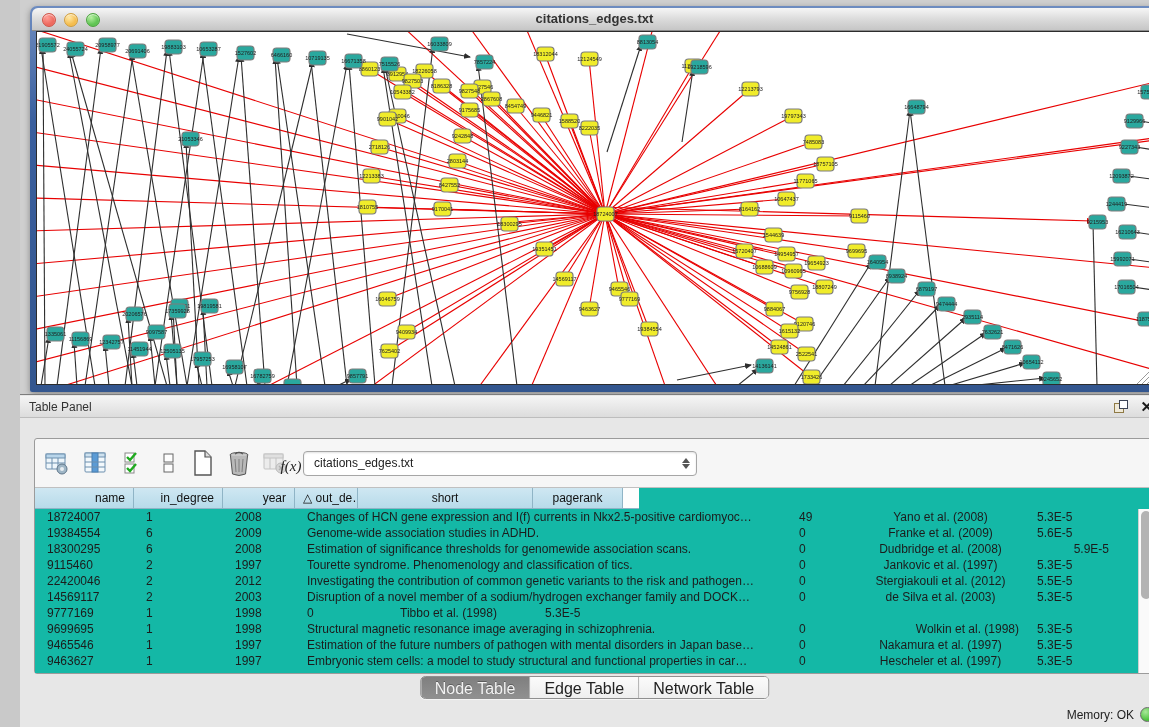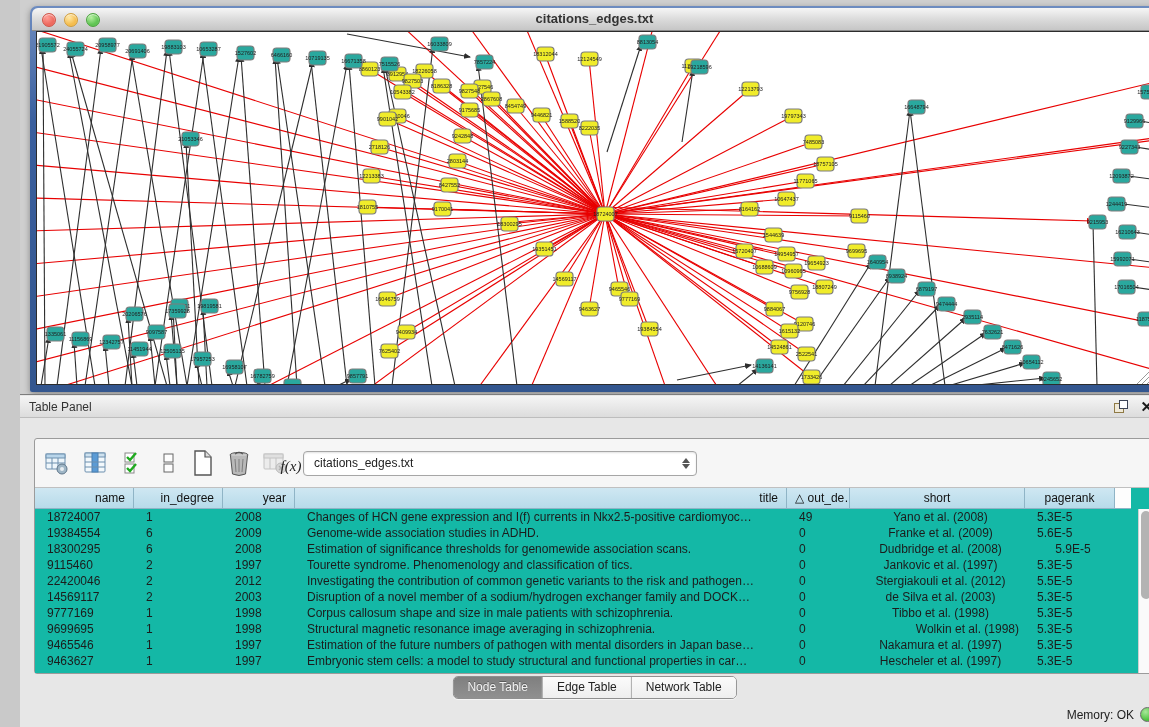--- a/index.html
+++ b/index.html
@@ -51,21 +51,21 @@
     padding:3px 8px 0 8px;white-space:nowrap;overflow:hidden;}
   .th.filler{background:#fdfdfd;border-right:none;}
   .tbl-rows{position:absolute;left:0;top:21px;right:15px;bottom:0;overflow:hidden;}
   .tr{display:flex;height:16px;}
   .td{box-sizing:border-box;font-size:12px;color:#1c1c1c;padding:1px 6px 0 12px;white-space:nowrap;overflow:hidden;}
   .scrollbar{position:absolute;right:0;top:21px;width:15px;bottom:0;background:#fafafa;border-left:1px solid #d0d0d0;}
   .thumb{position:absolute;left:2px;top:2px;width:10px;height:88px;border-radius:6px;background:#b3b3b3;}
 
   .tabs{position:absolute;left:50%;transform:translateX(-50%);top:281px;height:21px;display:flex;
     border:1px solid #8f8f8f;border-radius:5px;overflow:hidden;background:#f6f6f6;box-shadow:0 1px 0 rgba(255,255,255,.6);}
-  .tab{font-size:12px;padding:3px 14px 0 14px;border-right:1px solid #a5a5a5;color:#222;background:linear-gradient(180deg,#fbfbfb,#eeeeee);}
+  .tab{font-size:16px;padding:3px 14px 0 14px;border-right:1px solid #a5a5a5;color:#222;background:linear-gradient(180deg,#fbfbfb,#eeeeee);}
   .tab:last-child{border-right:none;}
   .tab.selected{background:linear-gradient(180deg,#7f7f7f,#909090);color:#f2f2f2;text-shadow:0 -1px 0 rgba(0,0,0,.3);}
 
   .statusbar{position:absolute;right:14px;bottom:5px;display:flex;align-items:center;gap:6px;}
   .status-text{font-size:12px;color:#222;}
   .status-dot{width:13px;height:13px;border-radius:50%;background:radial-gradient(circle at 35% 30%,#a8e89a,#4fc340 65%);border:1px solid #6a6a6a;}
 </style>
 </head>
 <body>
 
@@ -784,21 +784,20 @@
               <span class="dn"></span>
             </span>
         </div>
       </div>
 
       <div class="tbl">
         <div class="tbl-header" id="tbl-header">
             <div class="th" style="width: 99px; text-align: right;">name</div>
             <div class="th" style="width: 89px; text-align: right;">in_degree</div>
             <div class="th" style="width: 72px; text-align: right;">year</div>
-            <div class="th" style="width: 492px; text-align: right;">title</div>
             <div class="th" style="width: 63px; text-align: left;">△ out_de…</div>
             <div class="th" style="width: 175px; text-align: center;">short</div>
             <div class="th" style="width: 90px; text-align: center;">pagerank</div>
             <div class="th filler" style="flex: 1 1 0%;"></div>
           </div>
         <div class="tbl-rows" id="tbl-rows">
             <div class="tr">
               <div class="td" style="width: 99px; text-align: left;">18724007</div>
               <div class="td" style="width: 89px; text-align: left;">1</div>
               <div class="td" style="width: 72px; text-align: left;">2008</div>
@@ -816,21 +815,21 @@
               <div class="td" style="width: 175px; text-align: center;">Franke et al. (2009)</div>
               <div class="td" style="width: 90px; text-align: left;">5.6E-5</div>
             </div>
             <div class="tr">
               <div class="td" style="width: 99px; text-align: left;">18300295</div>
               <div class="td" style="width: 89px; text-align: left;">6</div>
               <div class="td" style="width: 72px; text-align: left;">2008</div>
               <div class="td" style="width: 492px; text-align: left;">Estimation of significance thresholds for genomewide association scans.</div>
               <div class="td" style="width: 63px; text-align: left;">0</div>
               <div class="td" style="width: 175px; text-align: center;">Dudbridge et al. (2008)</div>
-              <div class="td" style="width: 90px; text-align: center;">5.9E-5</div>
+              <div class="td" style="width: 90px; text-align: right;">5.9E-5</div>
             </div>
             <div class="tr">
               <div class="td" style="width: 99px; text-align: left;">9115460</div>
               <div class="td" style="width: 89px; text-align: left;">2</div>
               <div class="td" style="width: 72px; text-align: left;">1997</div>
               <div class="td" style="width: 492px; text-align: left;">Tourette syndrome. Phenomenology and classification of tics.</div>
               <div class="td" style="width: 63px; text-align: left;">0</div>
               <div class="td" style="width: 175px; text-align: center;">Jankovic et al. (1997)</div>
               <div class="td" style="width: 90px; text-align: left;">5.3E-5</div>
             </div>
@@ -849,21 +848,20 @@
               <div class="td" style="width: 72px; text-align: left;">2003</div>
               <div class="td" style="width: 492px; text-align: left;">Disruption of a novel member of a sodium/hydrogen exchanger family and DOCK…</div>
               <div class="td" style="width: 63px; text-align: left;">0</div>
               <div class="td" style="width: 175px; text-align: center;">de Silva et al. (2003)</div>
               <div class="td" style="width: 90px; text-align: left;">5.3E-5</div>
             </div>
             <div class="tr">
               <div class="td" style="width: 99px; text-align: left;">9777169</div>
               <div class="td" style="width: 89px; text-align: left;">1</div>
               <div class="td" style="width: 72px; text-align: left;">1998</div>
-              <div class="td" style="width: 492px; text-align: left;">Corpus callosum shape and size in male patients with schizophrenia.</div>
               <div class="td" style="width: 63px; text-align: left;">0</div>
               <div class="td" style="width: 175px; text-align: center;">Tibbo et al. (1998)</div>
               <div class="td" style="width: 90px; text-align: left;">5.3E-5</div>
             </div>
             <div class="tr">
               <div class="td" style="width: 99px; text-align: left;">9699695</div>
               <div class="td" style="width: 89px; text-align: left;">1</div>
               <div class="td" style="width: 72px; text-align: left;">1998</div>
               <div class="td" style="width: 492px; text-align: left;">Structural magnetic resonance image averaging in schizophrenia.</div>
               <div class="td" style="width: 63px; text-align: left;">0</div>

